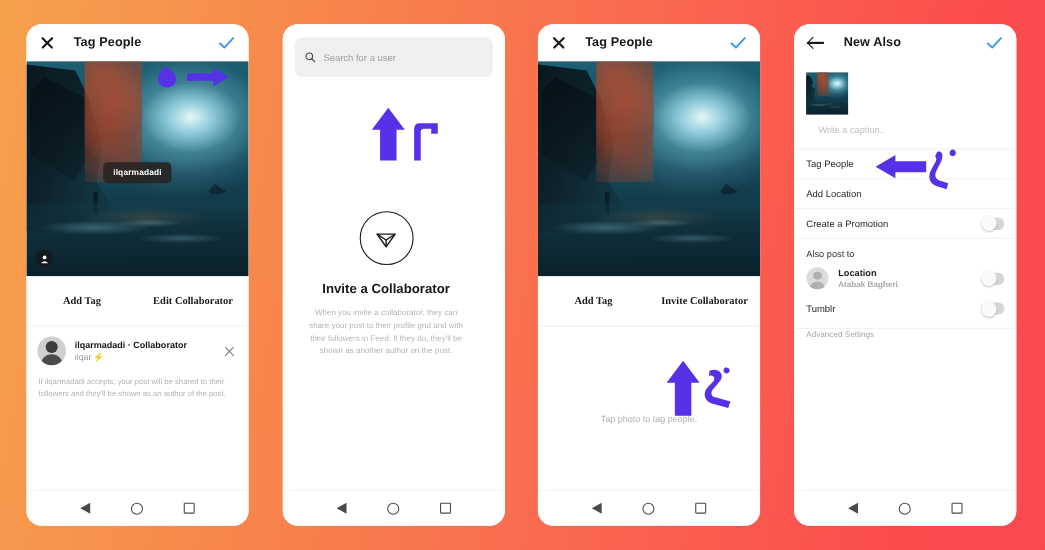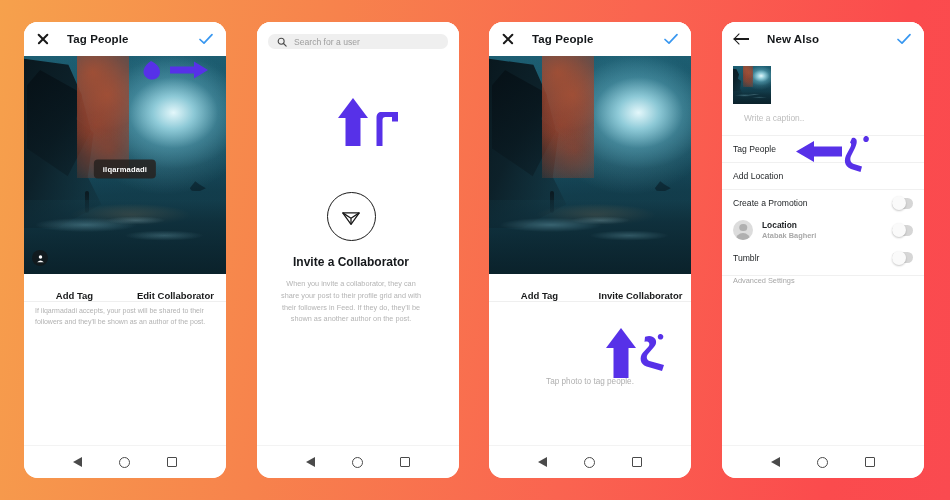--- a/index.html
+++ b/index.html
@@ -119,21 +119,21 @@
     border-bottom: 1.6px solid #1a1a1a;
     transform: rotate(45deg);
   }
 
   .icon-check { width: 16px; height: 14px; }
 
   
   .photo-wrap {
     position: relative;
     width: 100%;
-    height: 218px;
+    height: 195px;
     overflow: hidden;
     background: #0a1419;
   }
   .photo {
     position: absolute;
     inset: 0;
     background:
       radial-gradient(ellipse 46% 34% at 74% 26%, rgba(234,252,255,0.96) 0%, rgba(170,228,240,0.75) 22%, rgba(92,166,186,0.35) 48%, rgba(26,78,97,0.05) 76%),
       radial-gradient(ellipse 60% 48% at 70% 30%, rgba(120,198,216,0.45) 0%, rgba(26,78,97,0) 70%),
       linear-gradient(178deg, #1d5f73 0%, #1a5668 26%, #174b5c 48%, #123c4b 63%, #123946 78%, #0e2f3b 100%);
@@ -224,24 +224,25 @@
     border-radius: 50%;
     background: rgba(20,22,24,0.72);
     display: flex;
     align-items: center;
     justify-content: center;
   }
 
   
   .action-row {
     display: flex;
-    height: 28px;
-    align-items: flex-end;
+    height: 46px;
+    align-items: center;
     background: #fff;
     border-bottom: 1px solid #efefef;
+    font-family: Liberation Serif, serif;
   }
   .action-row > div {
     flex: 1;
     text-align: center;
     font-size: 9.5px;
     font-weight: bold;
     color: #18191a;
   }
 
   
@@ -311,21 +312,21 @@
     color: #b2b2b2;
     padding: 4px 11px 0 11px;
     background: #fff;
   }
 
   
   .search-wrap { padding: 12px 11px 0 11px; background: #fff; }
   .search-box {
     background: #efefef;
     border-radius: 7px;
-    height: 15px;
+    height: 36px;
     display: flex;
     align-items: center;
     padding: 0 9px;
   }
   .search-ph {
     font-size: 8.6px;
     color: #9d9d9d;
     margin-left: 7px;
   }
   .invite-block {
@@ -510,20 +511,28 @@
             <path d="M1.6 11 Q6 6.6 10.4 11 Z" fill="#fff"></path>
           </svg>
       </div>
     </div>
 
     <div class="action-row">
       <div>Add Tag</div>
       <div>Edit Collaborator</div>
     </div>
 
+    <div class="collab-row">
+      <div class="avatar"></div>
+      <div class="collab-text">
+        <div class="collab-name">ilqarmadadi · Collaborator</div>
+        <div class="collab-sub">ilqar ⚡</div>
+      </div>
+      <span class="collab-x"></span>
+    </div>
 
     <div class="collab-note">If ilqarmadadi accepts, your post will be shared to their followers and they'll be shown as an author of the post.</div>
 
     <div class="anno" style="left:114px; top:36px;">
       <svg width="88" height="24" viewBox="0 0 88 24">
         <path d="M13 3 C5 8, 3 16, 9 20 C14 23.5, 22 21, 22 14 C22 9, 18 5.5, 13 3 Z
                  M13 8.5 C10 11, 9.5 15, 12.2 16.6 C14.6 18, 18 16.6, 18 13.6 C18 11.4, 15.6 9.6, 13 8.5 Z" fill="#5731e8"></path>
         <path d="M32 8.5 L56 8.5 L56 3.5 L70 12 L56 20.5 L56 15.5 L32 15.5 Z" fill="#5731e8"></path>
       </svg>
     </div>
@@ -652,20 +661,21 @@
       <span class="lbl">Tag People</span>
     </div>
     <div class="list-row">
       <span class="lbl">Add Location</span>
     </div>
     <div class="list-row">
       <span class="lbl">Create a Promotion</span>
       <span class="toggle"></span>
     </div>
 
+    <div class="group-head">Also post to</div>
 
     <div class="social-row">
       <span class="social-avatar"></span>
       <span class="social-txt">
         <span class="social-name" style="display:block">Location</span>
         <span class="social-sub" style="display:block">Atabak Bagheri</span>
       </span>
       <span class="toggle"></span>
     </div>
 

